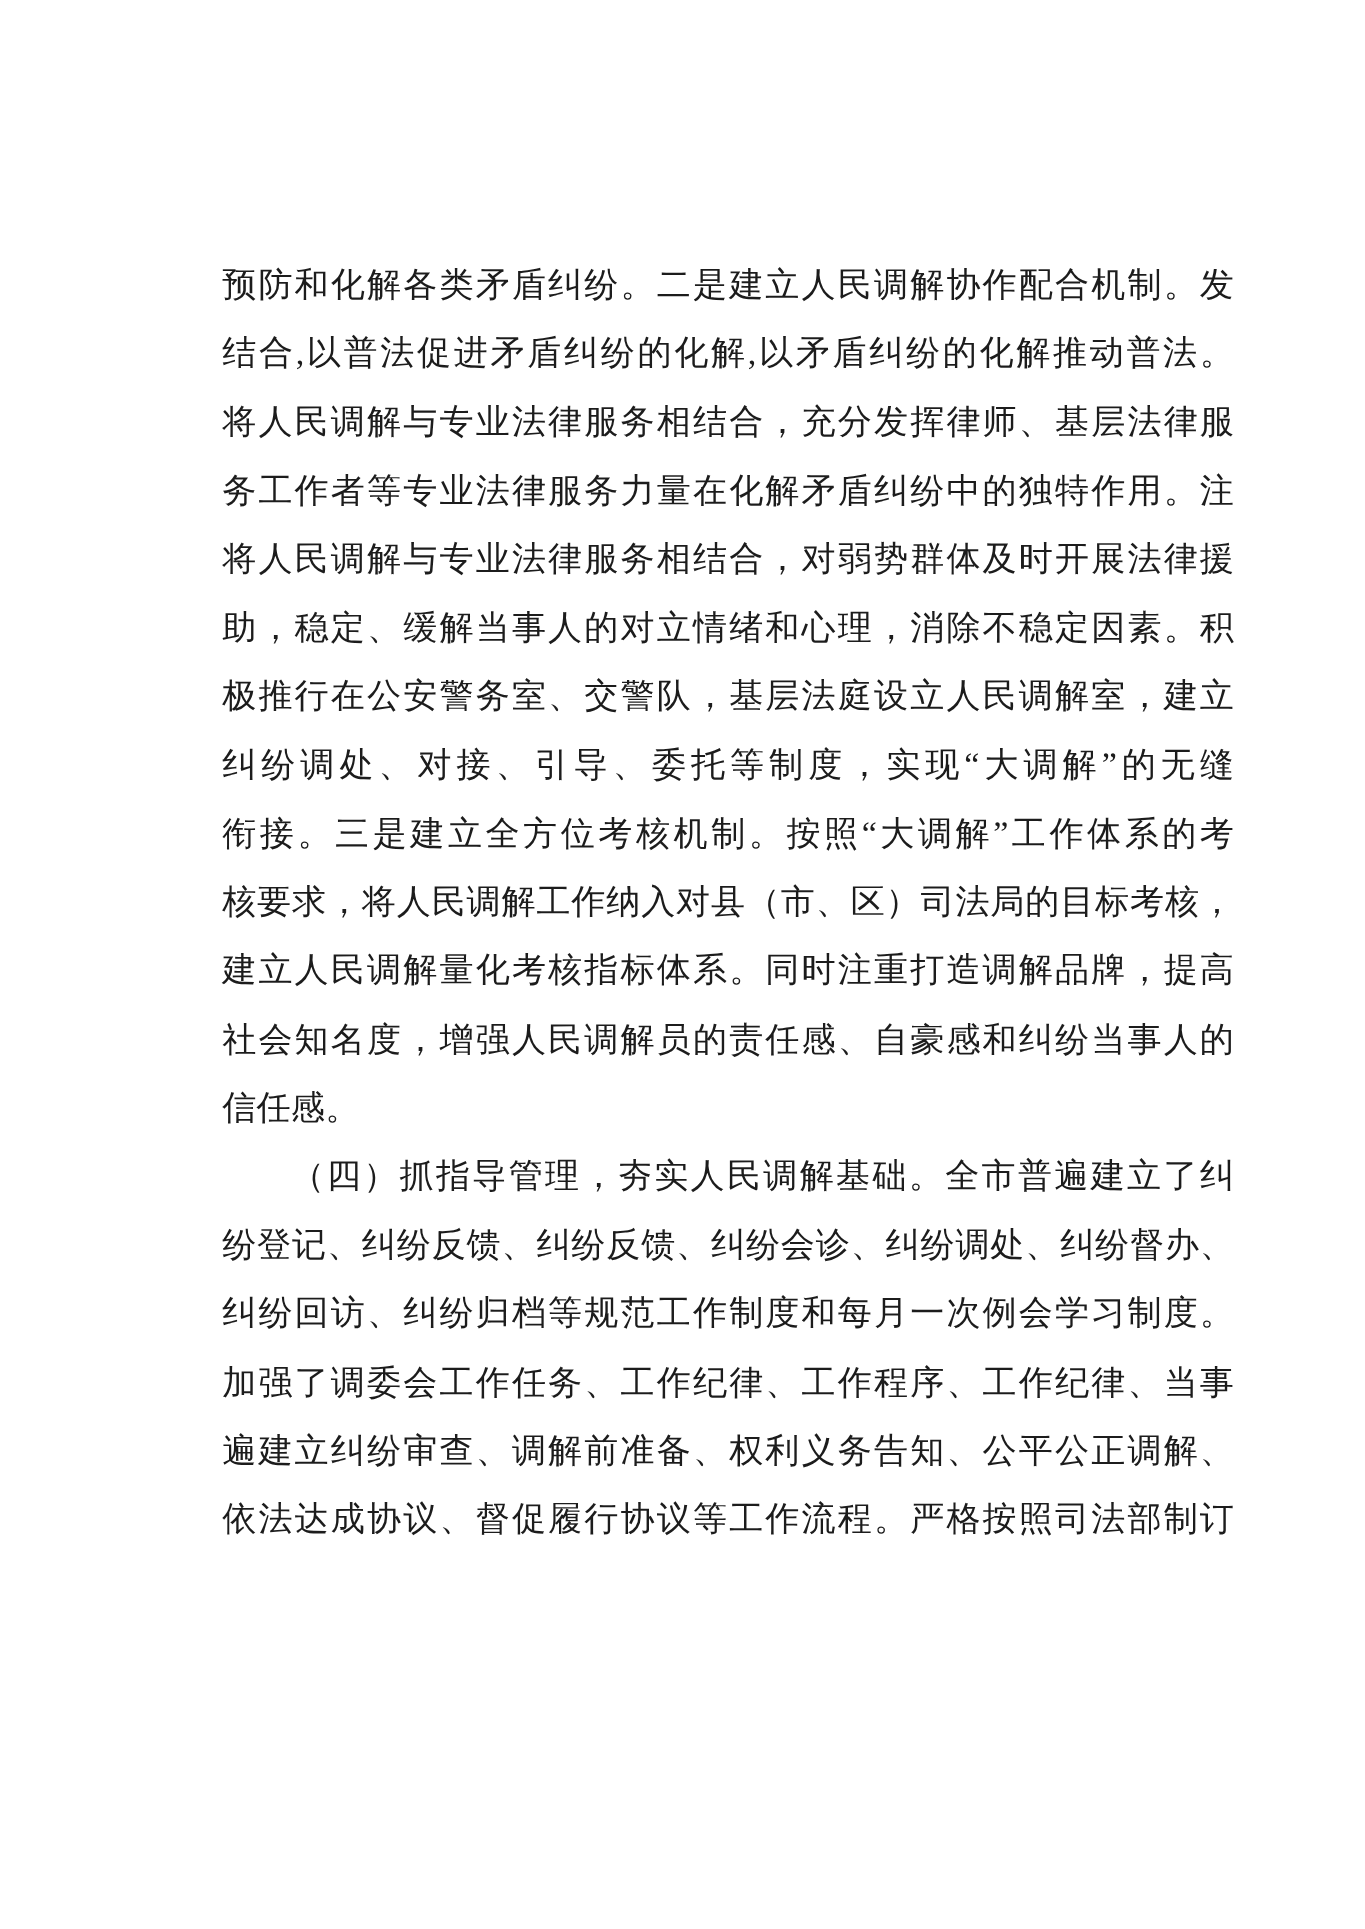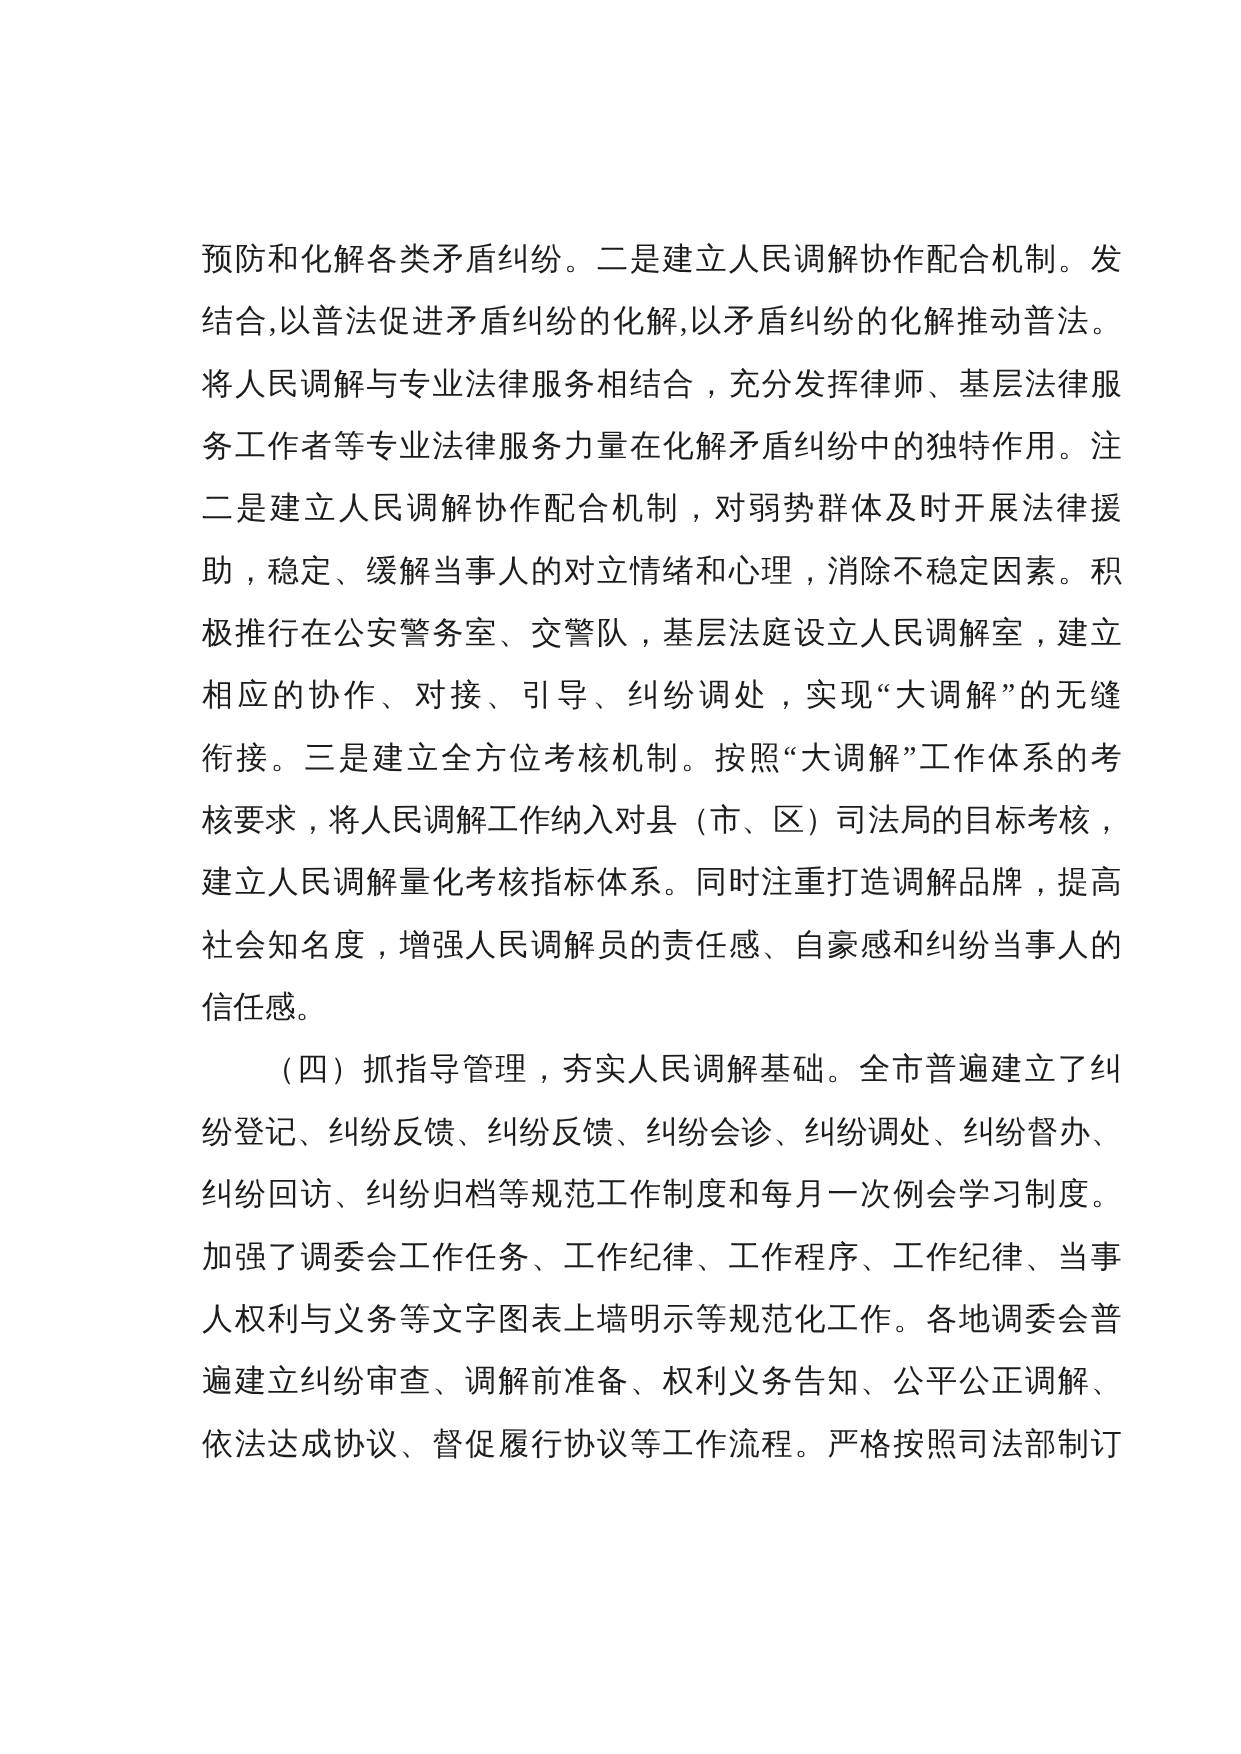--- a/index.html
+++ b/index.html
@@ -58,36 +58,35 @@
 </head>
 <body>
 
 <div class="page">
   <div class="content">
       <div class="paragraph">
         <div class="line">预防和化解各类矛盾纠纷。二是建立人民调解协作配合机制。发</div>
         <div class="line">结合,以普法促进矛盾纠纷的化解,以矛盾纠纷的化解推动普法。</div>
         <div class="line">将人民调解与专业法律服务相结合，充分发挥律师、基层法律服</div>
         <div class="line">务工作者等专业法律服务力量在化解矛盾纠纷中的独特作用。注</div>
-        <div class="line">二是建立人民调解协作配合机制，对弱势群体及时开展法律援</div>
+        <div class="line">将人民调解与专业法律服务相结合，对弱势群体及时开展法律援</div>
         <div class="line">助，稳定、缓解当事人的对立情绪和心理，消除不稳定因素。积</div>
         <div class="line">极推行在公安警务室、交警队，基层法庭设立人民调解室，建立</div>
-        <div class="line">相应的协作、对接、引导、纠纷调处，实现“大调解”的无缝</div>
+        <div class="line">纠纷调处、对接、引导、委托等制度，实现“大调解”的无缝</div>
         <div class="line">衔接。三是建立全方位考核机制。按照“大调解”工作体系的考</div>
         <div class="line">核要求，将人民调解工作纳入对县（市、区）司法局的目标考核，</div>
         <div class="line">建立人民调解量化考核指标体系。同时注重打造调解品牌，提高</div>
         <div class="line">社会知名度，增强人民调解员的责任感、自豪感和纠纷当事人的</div>
         <div class="line flush">信任感。</div>
       </div>
       <div class="paragraph">
         <div class="line indent">（四）抓指导管理，夯实人民调解基础。全市普遍建立了纠</div>
         <div class="line">纷登记、纠纷反馈、纠纷反馈、纠纷会诊、纠纷调处、纠纷督办、</div>
         <div class="line">纠纷回访、纠纷归档等规范工作制度和每月一次例会学习制度。</div>
         <div class="line">加强了调委会工作任务、工作纪律、工作程序、工作纪律、当事</div>
-        <div class="line">人权利与义务等文字图表上墙明示等规范化工作。各地调委会普</div>
         <div class="line">遍建立纠纷审查、调解前准备、权利义务告知、公平公正调解、</div>
         <div class="line">依法达成协议、督促履行协议等工作流程。严格按照司法部制订</div>
       </div>
     </div>
   <div class="footer">
     <span>第8页 共14页</span>
   </div>
 </div>
 
 </body></html>

